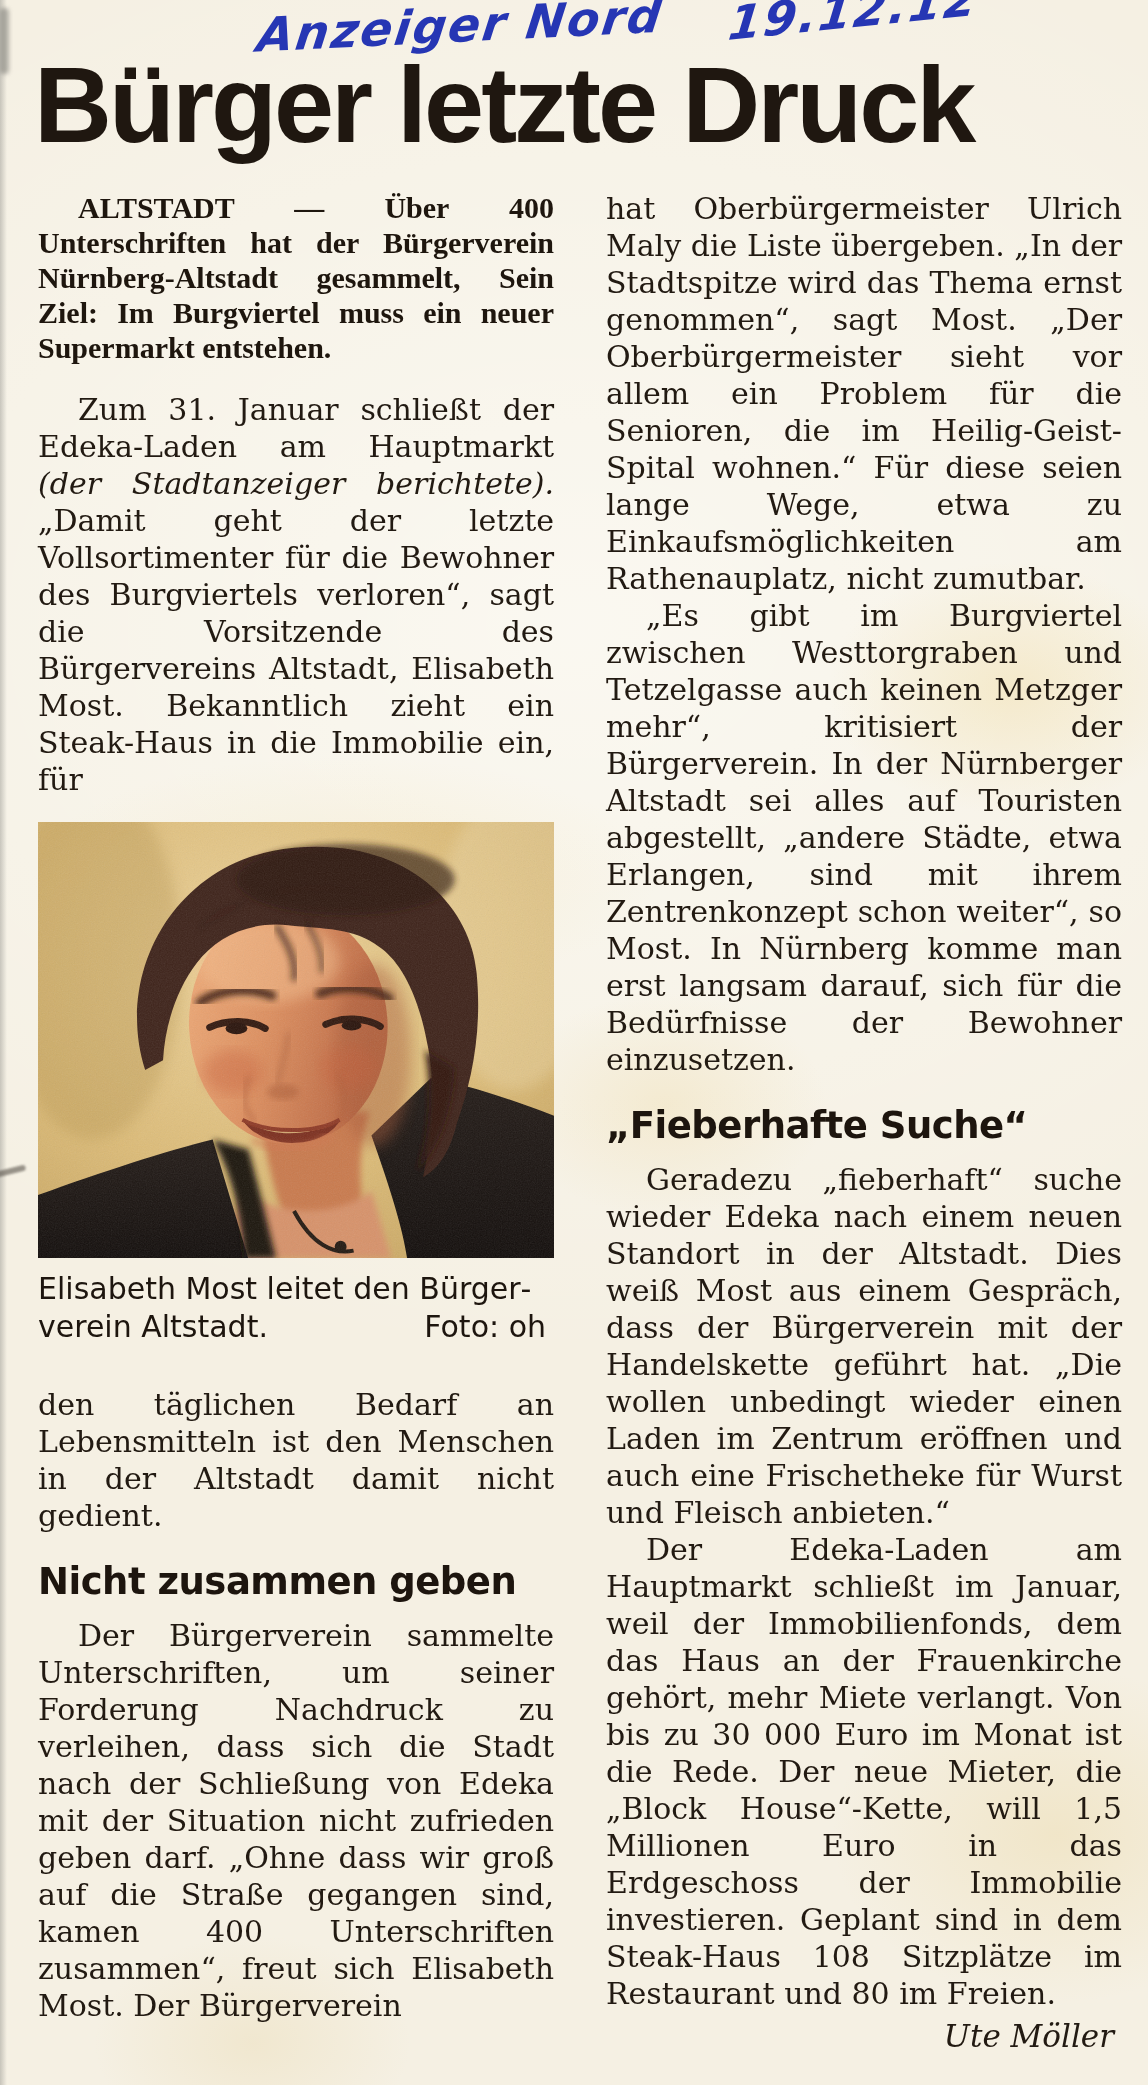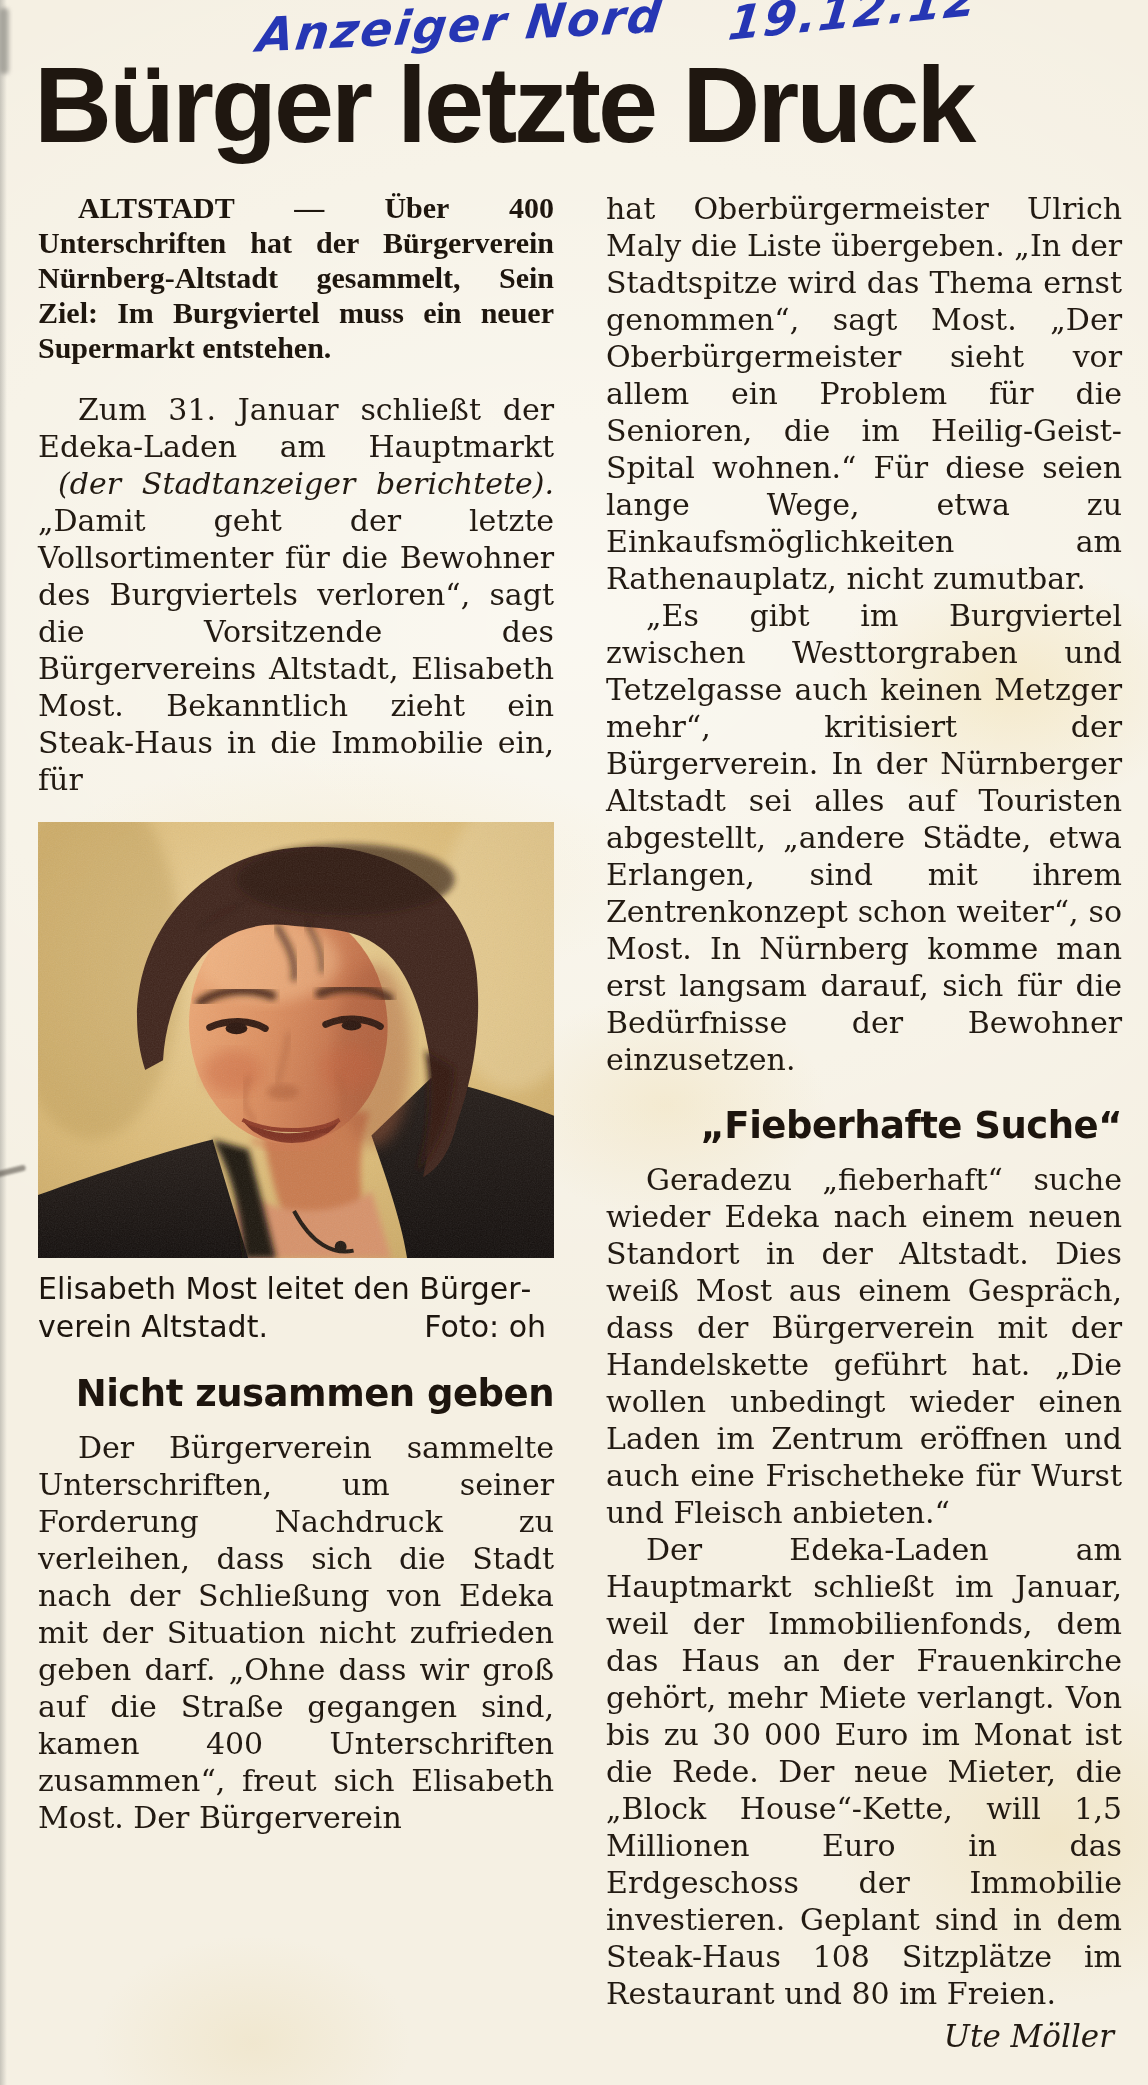--- a/index.html
+++ b/index.html
@@ -76,40 +76,39 @@
     hyphens:auto; -webkit-hyphens:auto;
   }
   .indent { text-indent:40px; }
   .lead {
     font-weight:bold; font-size:30px; line-height:35px;
     text-indent:40px; text-align:justify;
     color:#1e160e;
     font-family:Liberation Serif, serif;
   }
   .gap-top { margin-top:26px; }
-  .ital { font-style:italic;margin-left:20px; }
+  .ital { font-style:italic; }
 
   .photo-figure { margin:24px 0 0 0; }
   .photo-figure svg { display:block; width:100%; height:auto; }
 
   .caption {
     position:relative; margin-top:12px;
     font-family:"DejaVu Sans", sans-serif;
     font-size:30px; line-height:38px; color:#1d150e;
   }
   .caption .credit {
     position:absolute; right:8px; bottom:0;
   }
 
   .subhead {
     font-family:"DejaVu Sans", sans-serif;
     font-weight:bold; font-size:37px; line-height:1.1;
     letter-spacing:-0.5px; color:#1d150e;
     margin:28px 0 14px 0;
-    text-align:right;
   }
   .cont-gap { margin-top:40px; }
 
   .byline {
     font-family:"DejaVu Serif", serif; font-style:italic;
     font-size:31px; text-align:right; margin-top:6px; padding-right:8px;
     color:#221a12;
   }
 </style>
 </head>
@@ -213,20 +212,21 @@
 
           <rect x="0" y="0" width="520" height="440" filter="url(#grainF)" opacity="0.13"></rect>
         </svg>
       </figure>
 
       <div class="caption">
         <span>Elisabeth Most leitet den Bürger­verein Altstadt.</span>
         <span class="credit">Foto: oh</span>
       </div>
 
+      <p class="body-text cont-gap">den täglichen Bedarf an Lebensmitteln ist den Menschen in der Altstadt damit nicht gedient.</p>
 
       <h3 class="subhead">Nicht zusammen geben</h3>
 
       <p class="body-text indent">Der Bürgerverein sammelte Unterschriften, um seiner Forderung Nachdruck zu verleihen, dass sich die Stadt nach der Schließung von Edeka mit der Situation nicht zufrieden geben darf. „Ohne dass wir groß auf die Straße gegangen sind, kamen 400 Unterschriften zusammen“, freut sich Elisabeth Most. Der Bürgerverein</p>
     </div>
 
     <div class="col">
       <p class="body-text">hat Oberbürgermeister Ulrich Maly die Liste übergeben. „In der Stadtspitze wird das Thema ernst genommen“, sagt Most. „Der Oberbürgermeister sieht vor allem ein Problem für die Senioren, die im Heilig-Geist-Spital wohnen.“ Für diese seien lange Wege, etwa zu Einkaufsmöglichkeiten am Rathenauplatz, nicht zumutbar.</p>
       <p class="body-text indent">„Es gibt im Burgviertel zwischen Westtorgraben und Tetzelgasse auch keinen Metzger mehr“, kritisiert der Bürgerverein. In der Nürnberger Altstadt sei alles auf Touristen abgestellt, „andere Städte, etwa Erlangen, sind mit ihrem Zentrenkonzept schon weiter“, so Most. In Nürnberg komme man erst langsam darauf, sich für die Bedürfnisse der Bewohner einzusetzen.</p>
 

